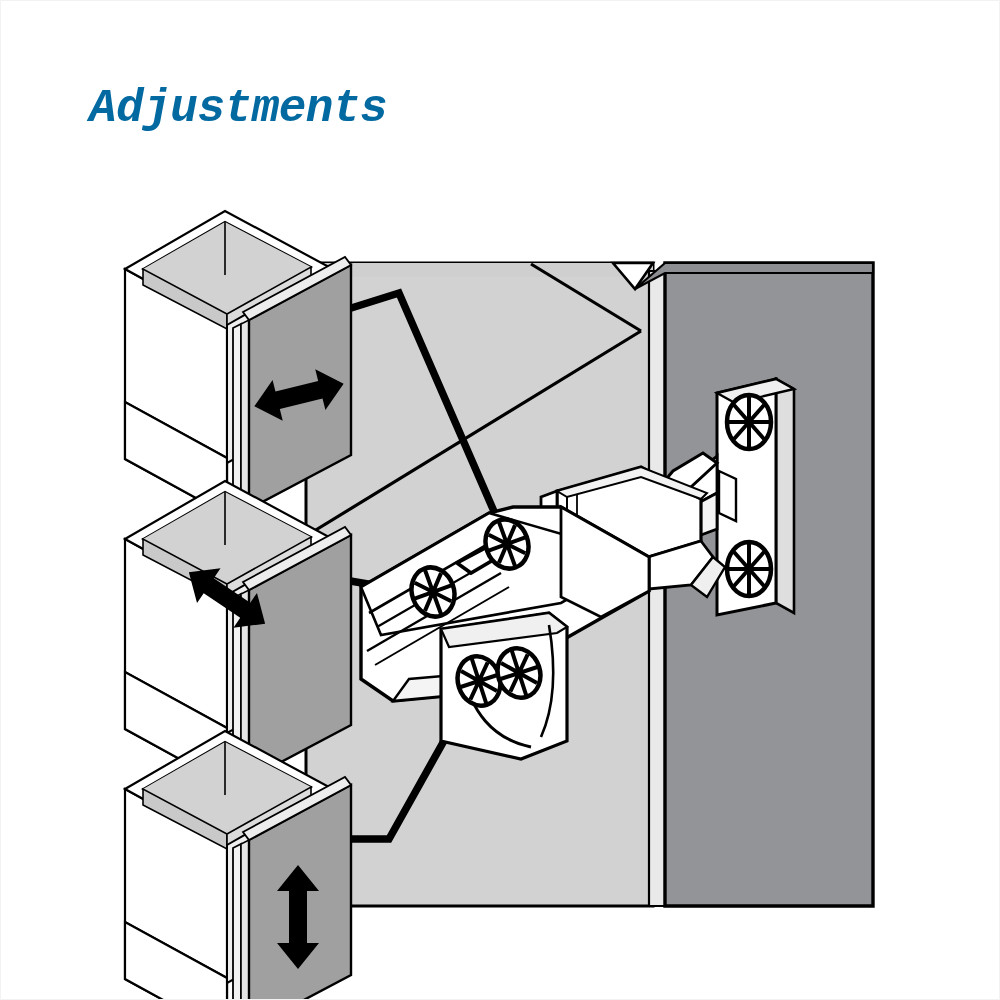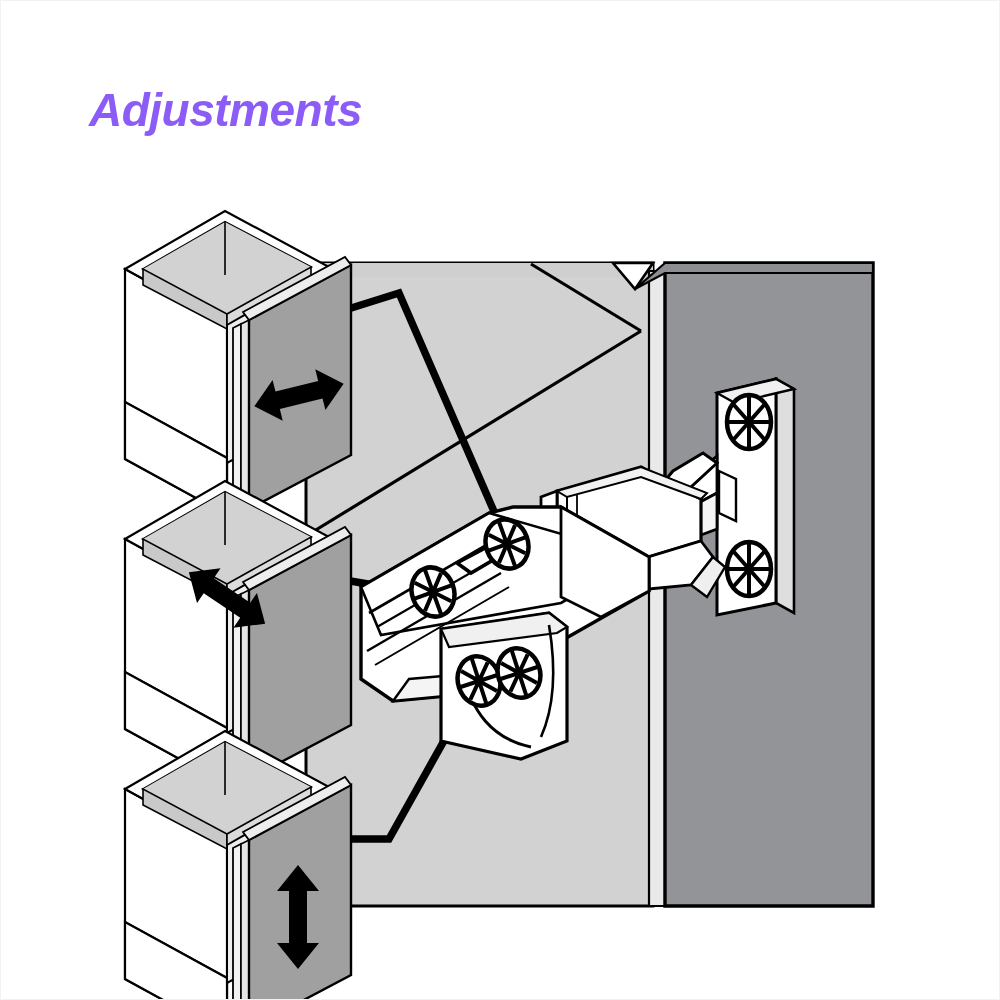--- a/index.html
+++ b/index.html
@@ -17,26 +17,26 @@
     height: 1000px;
     background: #ffffff;
     overflow: hidden;
     box-sizing: border-box;
     border: 1px solid #f2f2f2;
   }
   #title {
     position: absolute;
     left: 88px;
     top: 82px;
-    font-family: Liberation Sans, sans-serif;
+    font-family: Liberation Mono, monospace;
     font-weight: bold;
     font-style: italic;
     font-size: 46px;
     letter-spacing: -0.5px;
-    color: #8b5cf6;
+    color: #0369a1;
     white-space: nowrap;
     user-select: none;
   }
   #art {
     position: absolute;
     left: 0;
     top: 0;
   }
   .no-sel { user-select: none; }
 </style>

